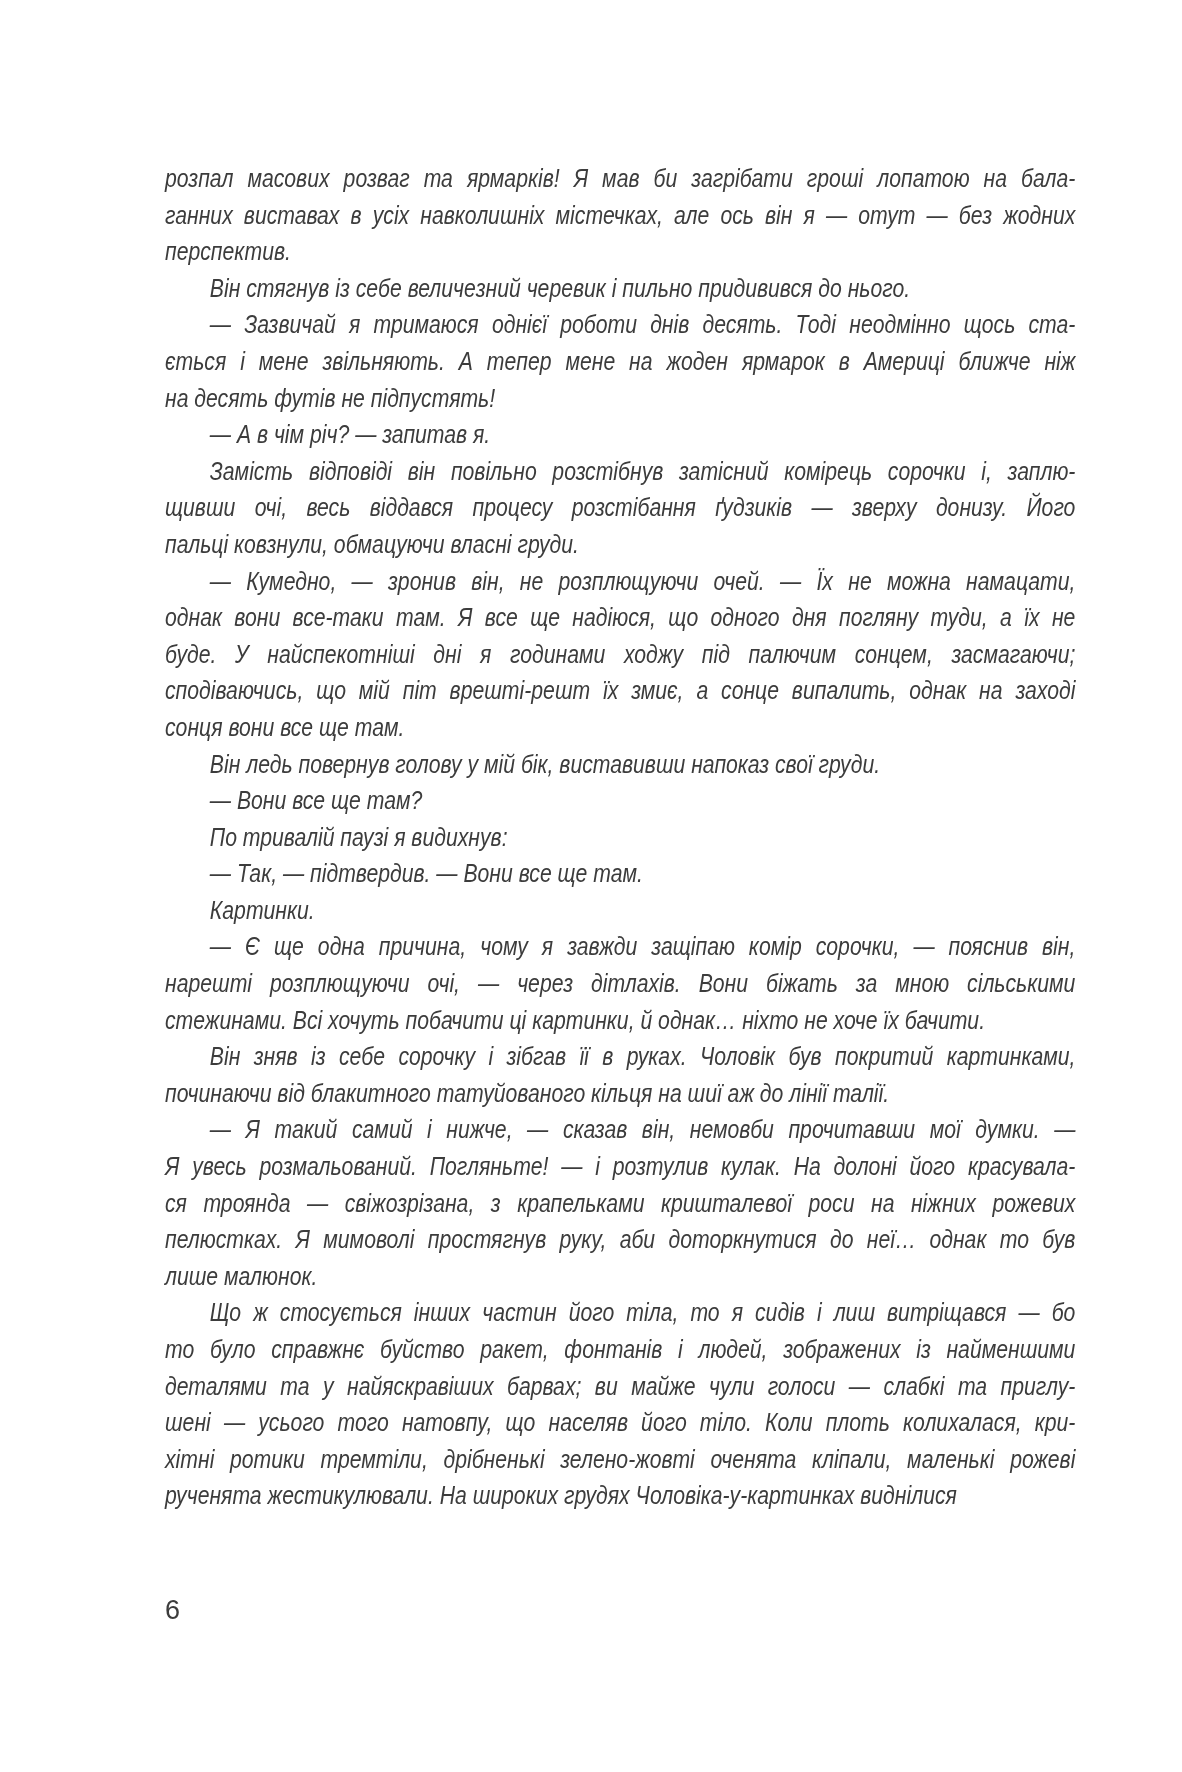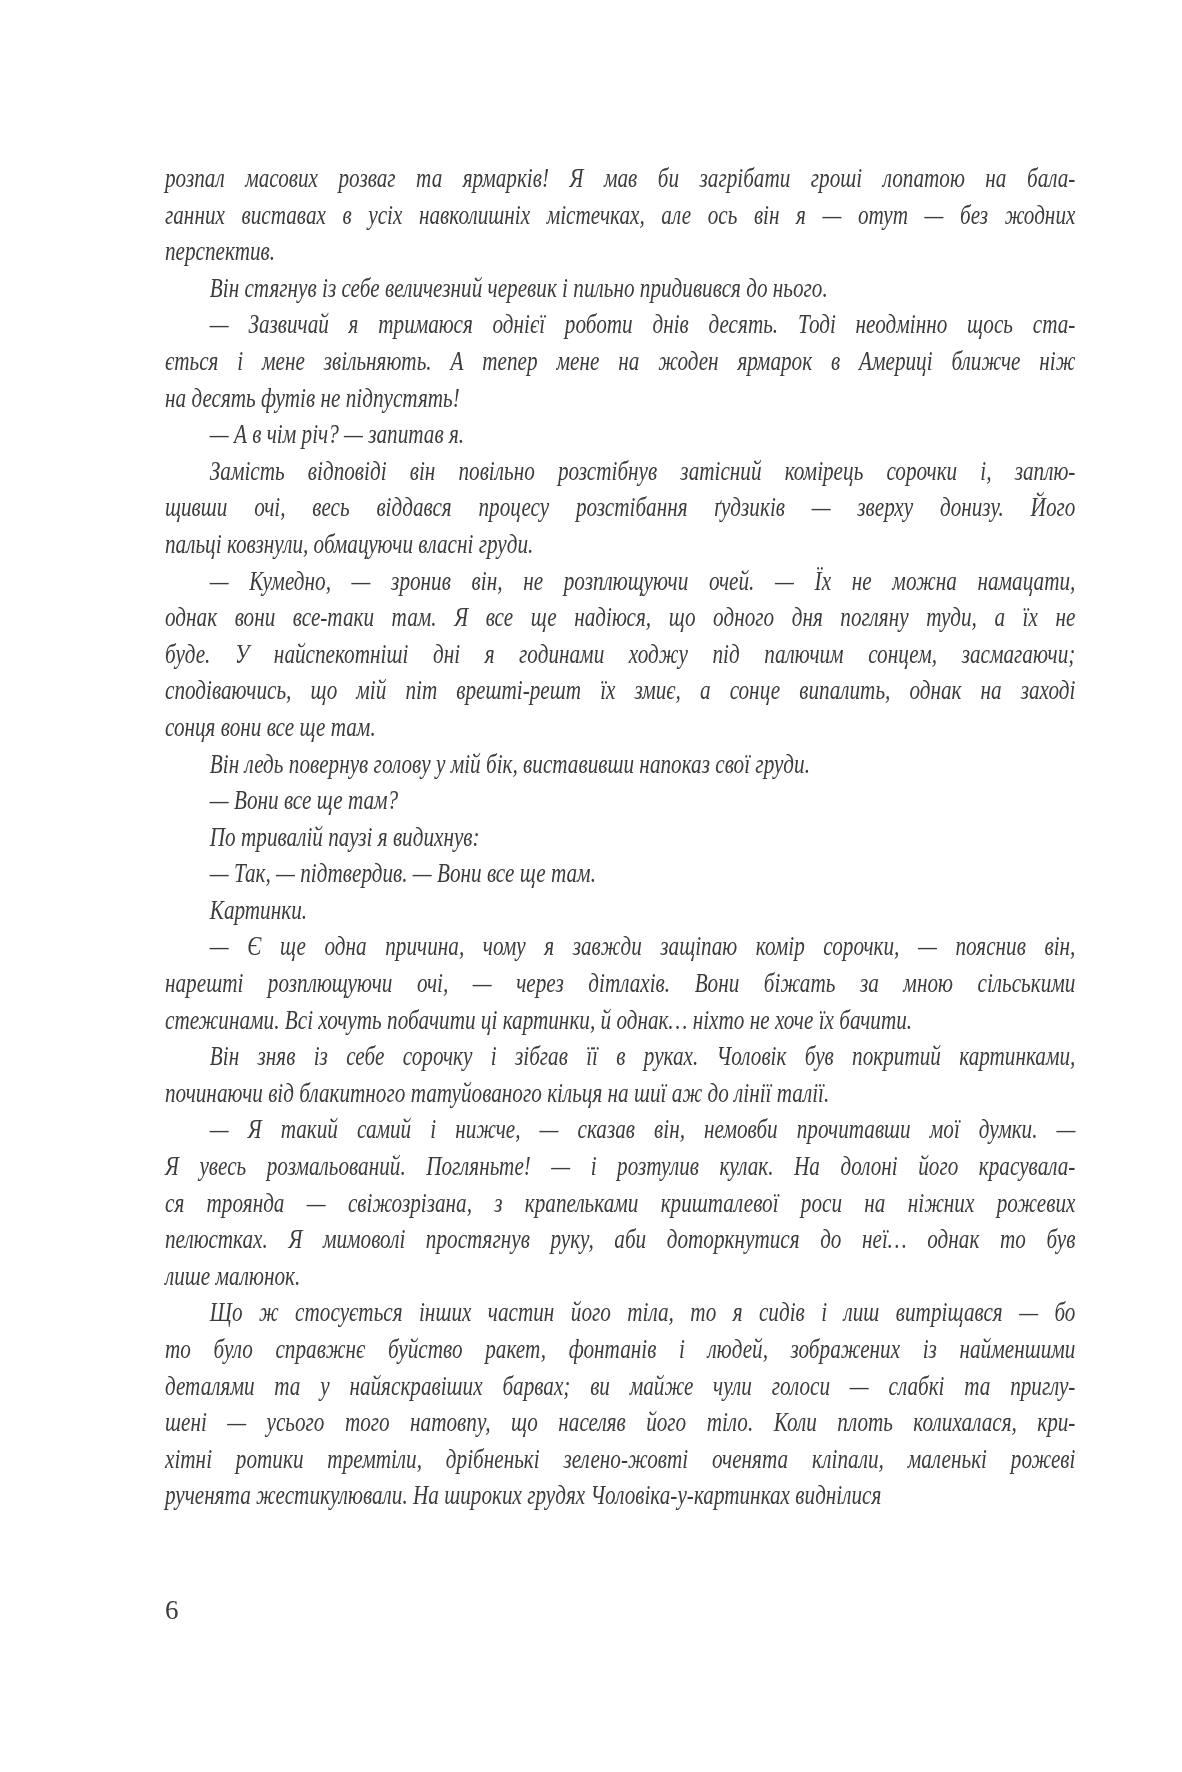--- a/index.html
+++ b/index.html
@@ -6,21 +6,21 @@
     margin: 0;
     padding: 0;
     background: #ffffff;
   }
   .page {
     position: relative;
     width: 1182px;
     height: 1772px;
     background: #ffffff;
     overflow: hidden;
-    font-family: Liberation Serif, serif;
+    font-family: Liberation Sans, sans-serif;
   }
   .text-block {
     position: absolute;
     left: 165px;
     top: 160px;
     width: 1138px;              
     transform: scaleX(0.8);     
     transform-origin: 0 0;
     font-style: italic;
     font-size: 26.5px;

